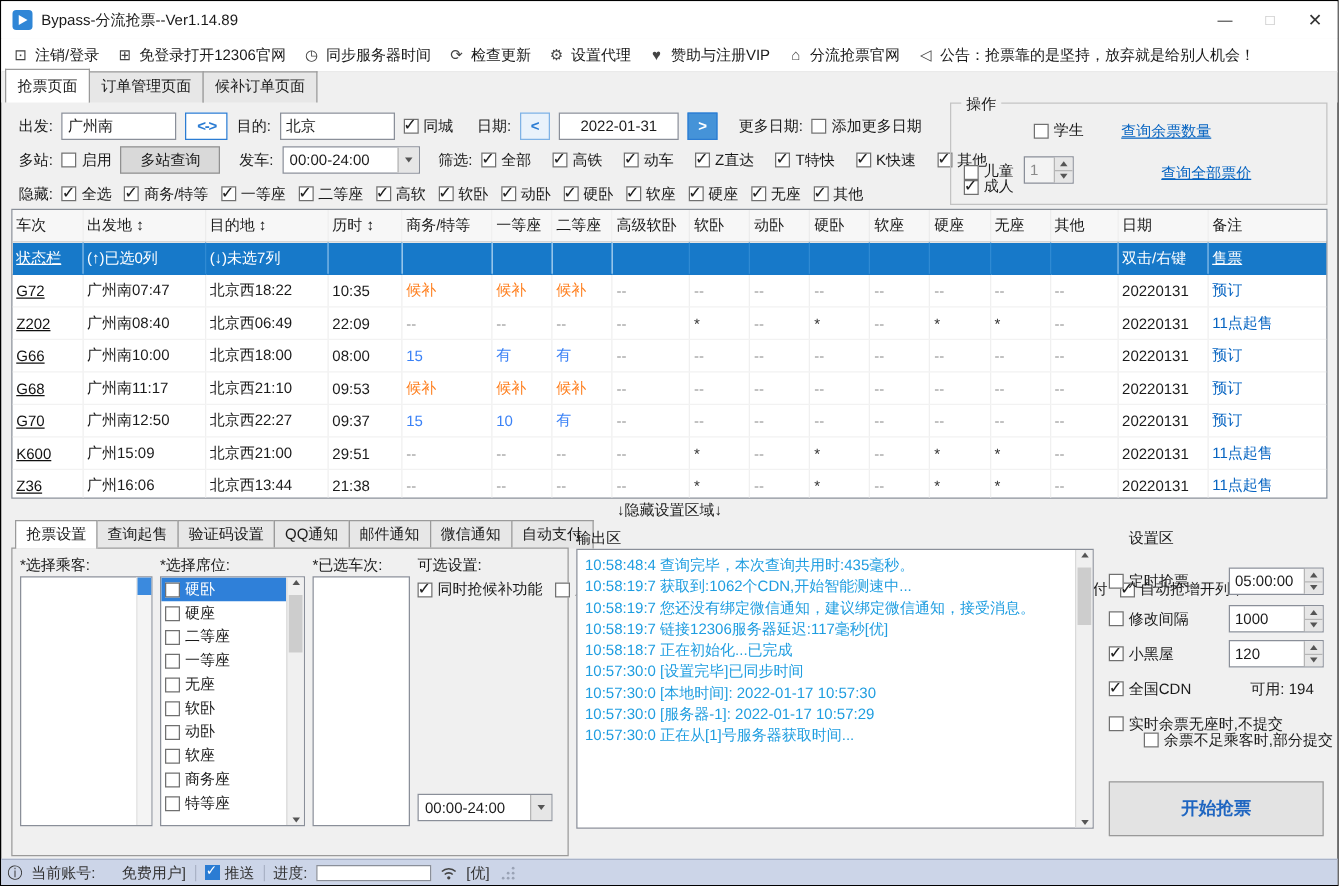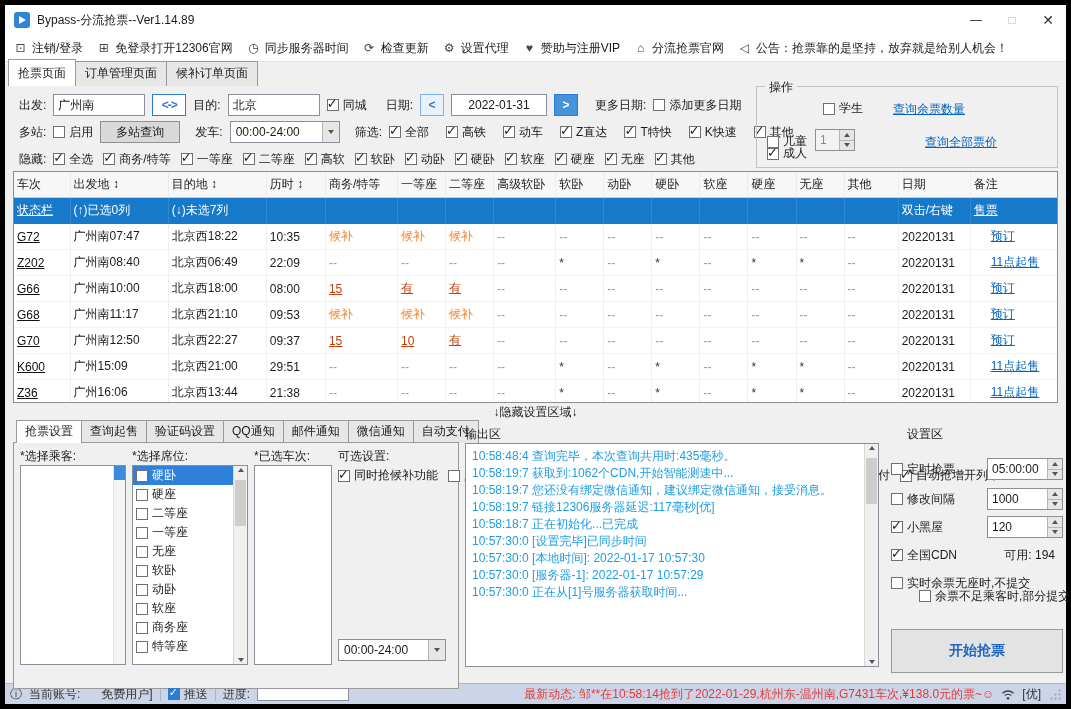--- a/index.html
+++ b/index.html
@@ -1,18 +1,18 @@
 <!DOCTYPE html>
 <html><head>
 <meta charset="utf-8">
 <style>
   *{box-sizing:border-box;margin:0;padding:0;}
   html,body{width:1071px;height:709px;}
   body{font-family:"Liberation Sans","DejaVu Sans",sans-serif;font-size:12px;color:#1a1a1a;background:#f0f0f0;overflow:hidden;}
-  #window{position:relative;width:1071px;height:709px;border:5px solid #000000;background:#f0f0f0;display:flex;flex-direction:column;}
+  #window{position:relative;width:1071px;height:709px;border:1px solid #000000;background:#f0f0f0;display:flex;flex-direction:column;}
 
   
   .titlebar{height:30px;background:#fff;display:flex;align-items:center;padding-left:9px;flex:none;}
   .app-icon{width:16px;height:16px;background:#2f86d6;border-radius:3px;margin-right:7px;position:relative;flex:none;}
   .app-icon::after{content:"";position:absolute;left:5px;top:4px;width:0;height:0;border-left:7px solid #fff;border-top:4px solid transparent;border-bottom:4px solid transparent;}
   .win-controls{margin-left:auto;display:flex;height:100%;}
   .win-btn{width:36px;height:100%;display:flex;align-items:center;justify-content:center;font-size:12px;color:#333;cursor:default;}
   .win-btn.maximize{color:#b9b9b9;}
   .win-btn.close{font-size:14px;}
 
@@ -78,23 +78,23 @@
   
   .table-wrap{margin:0 8px;height:232px;background:#fff;border:1px solid #898f98;overflow:hidden;flex:none;}
   table{border-collapse:collapse;table-layout:fixed;width:1055px;font-size:12px;}
   th{font-weight:normal;text-align:left;padding:4px 3px;border-bottom:1px solid #c9c9c9;border-right:1px solid #ececec;background:#f7f7f7;white-space:nowrap;overflow:hidden;}
   td{padding:4px 3px;border-right:1px solid #f0f0f0;border-bottom:1px solid #f2f2f2;white-space:nowrap;overflow:hidden;}
   tr.status-row td{background:#1779c9;color:#fff;border-right:1px solid #2f8ad3;border-bottom:1px solid #1779c9;}
   .status-col0{text-decoration:underline;}
   .train-link{text-decoration:underline;color:#111;}
   .c-wait{color:#ff7d1a;}
   .c-dim{color:#9a9a9a;}
-  .c-ok{color:#c2410c;text-decoration:underline;}
+  .c-ok{color:#3b82f6;}
   .c-star{color:#333;}
-  .note-link{color:#0563c1;text-decoration:underline;cursor:pointer;margin-left:17px;}
+  .note-link{color:#0563c1;cursor:pointer;}
   .sale-link{color:#ff6b60;text-decoration:underline;}
 
   .divider{height:18px;display:flex;align-items:center;justify-content:center;flex:none;color:#222;}
 
   
   .bottom{position:relative;flex:1;}
   .settings-tabs{position:absolute;left:8px;top:0;display:flex;align-items:flex-end;height:22px;}
   .settings-tabs .tab{padding:2px 8px 3px;}
   .left-panel{position:absolute;left:8px;top:21px;width:446px;height:247px;background:#f0f0f0;border:1px solid #9a9a9a;}
   .lp-label{position:absolute;top:5px;white-space:nowrap;}
@@ -777,21 +777,20 @@
     <span>当前账号:</span>
     <span style="margin-left:14px;">免费用户]</span>
     <span class="sep"></span>
     <label class="cb-wrap">
       <span class="cb blue checked"></span>
       <span>推送</span>
     </label>
     <span class="sep"></span>
     <span>进度:</span>
     <div class="progress"></div>
-    <span class="news">最新动态: 邹**在10:58:14抢到了2022-01-29,杭州东-温州南,G7431车次,¥138.0元的票~☺</span>
     <svg width="14" height="11" viewBox="0 0 14 11">
       <path d="M1.5 4.2 A 8 8 0 0 1 12.5 4.2" stroke="#444" stroke-width="1.3" fill="none"></path>
       <path d="M3.8 6.6 A 4.6 4.6 0 0 1 10.2 6.6" stroke="#444" stroke-width="1.3" fill="none"></path>
       <circle cx="7" cy="9.2" r="1.3" fill="#444"></circle>
     </svg>
     <span>[优]</span>
     <span class="grip">
       <svg width="11" height="11" viewBox="0 0 11 11">
         <g fill="#9aa3b5">
           <circle cx="9.5" cy="1.5" r="1.1"></circle>

